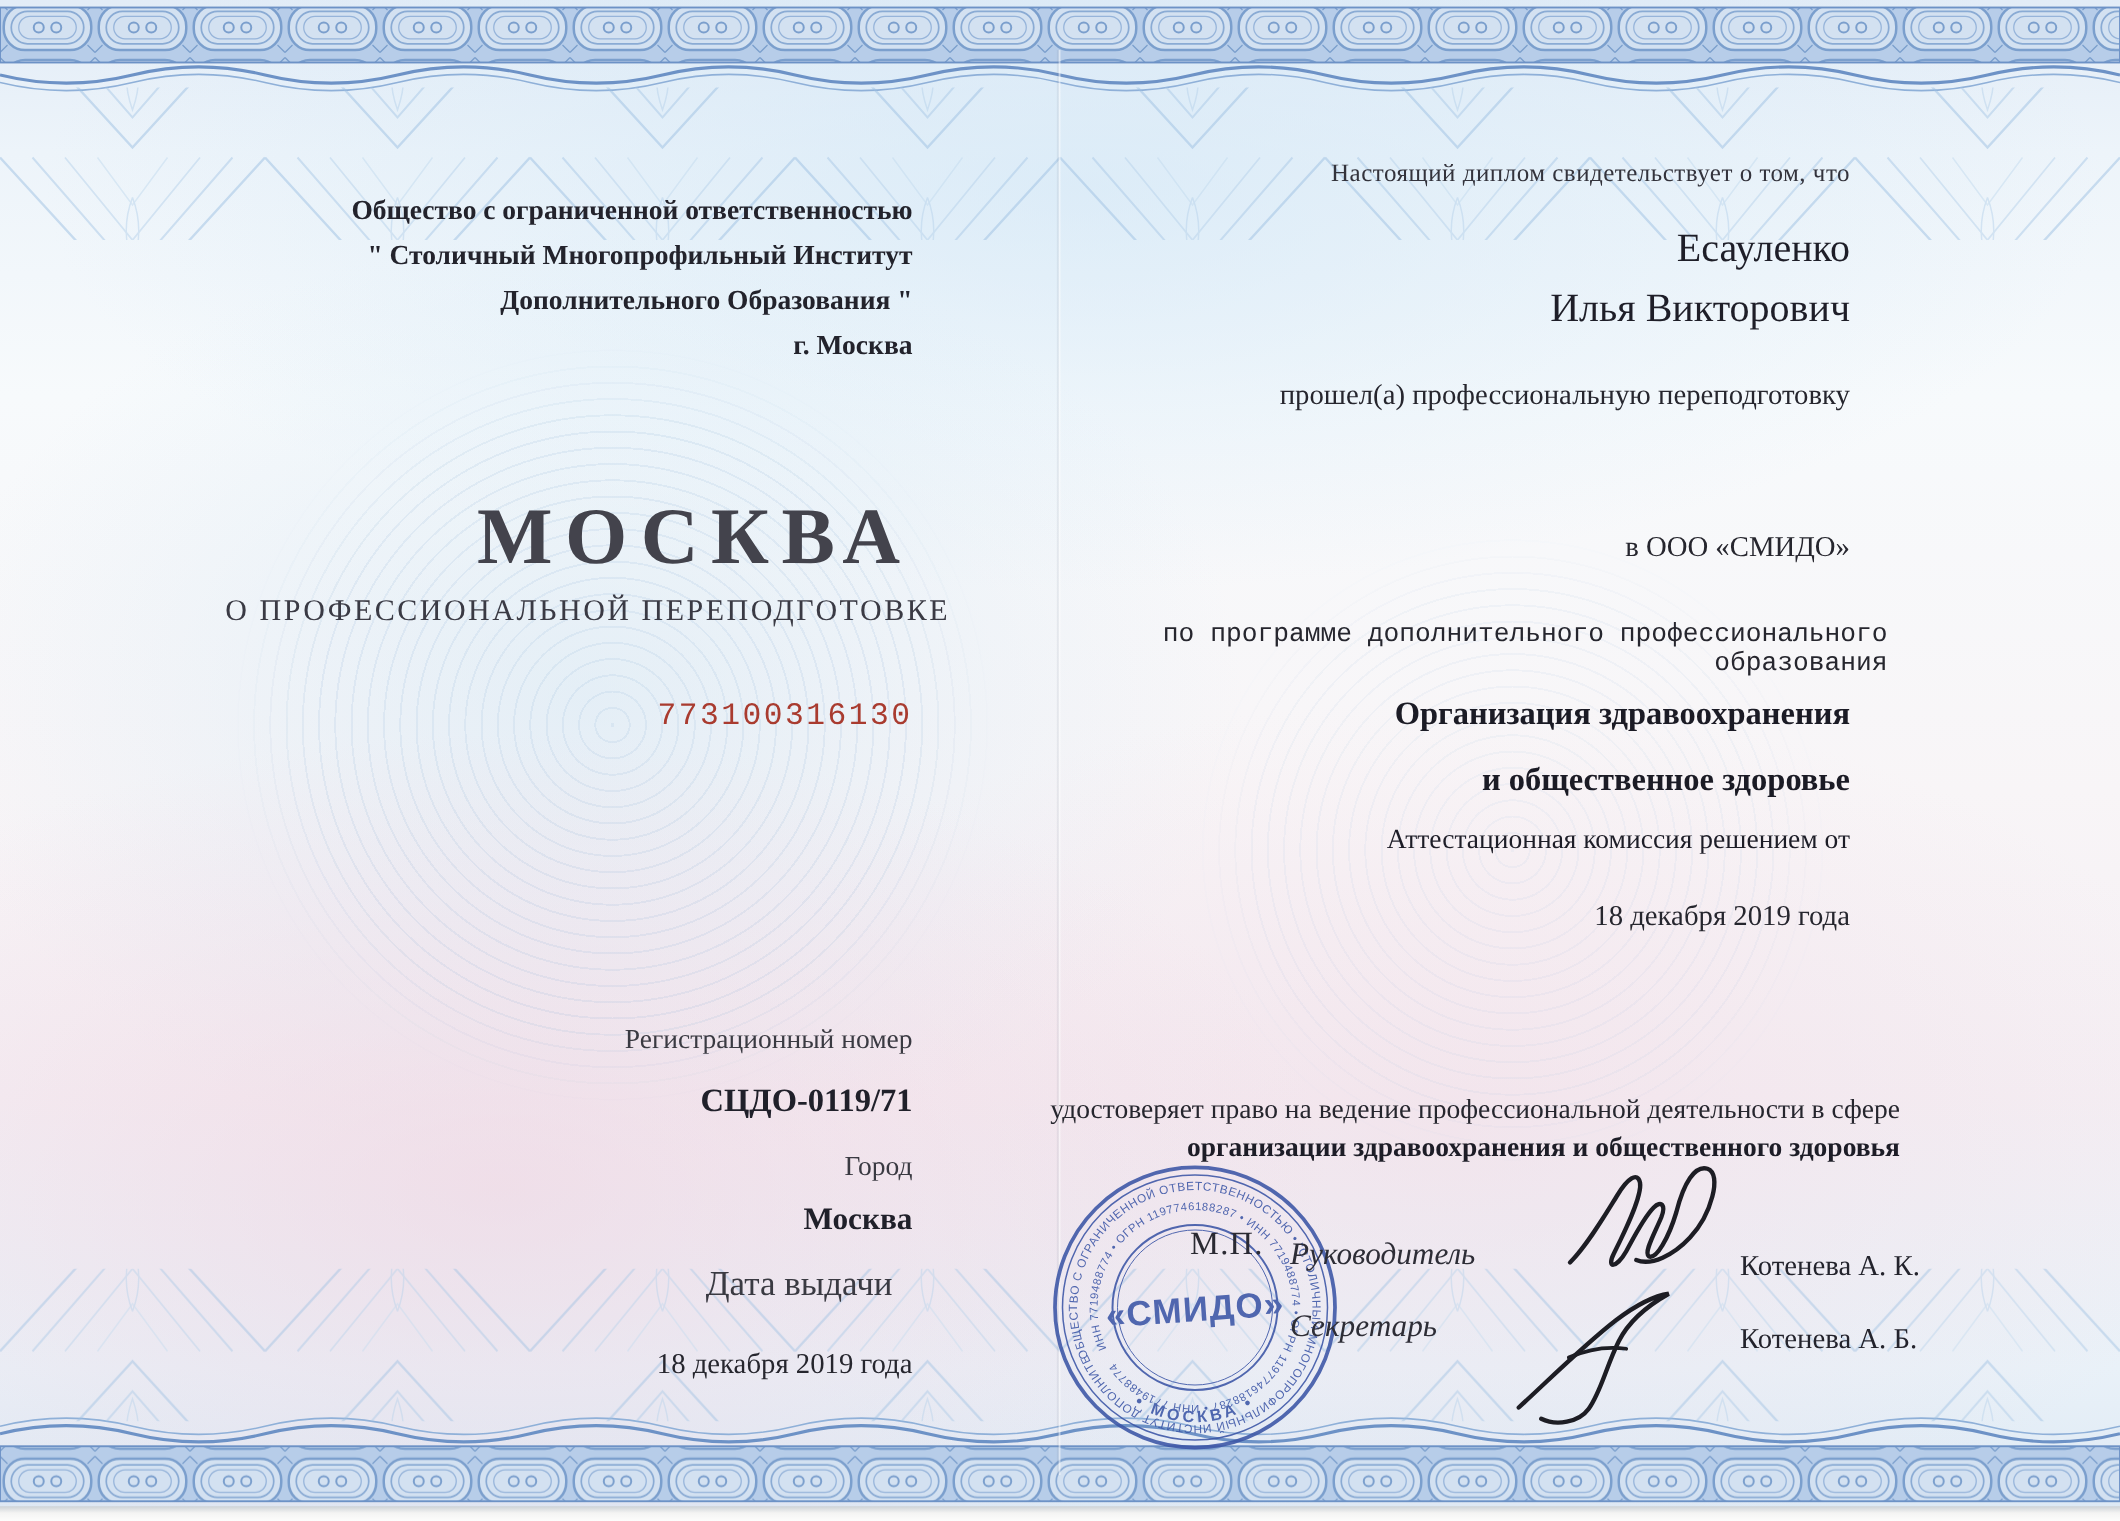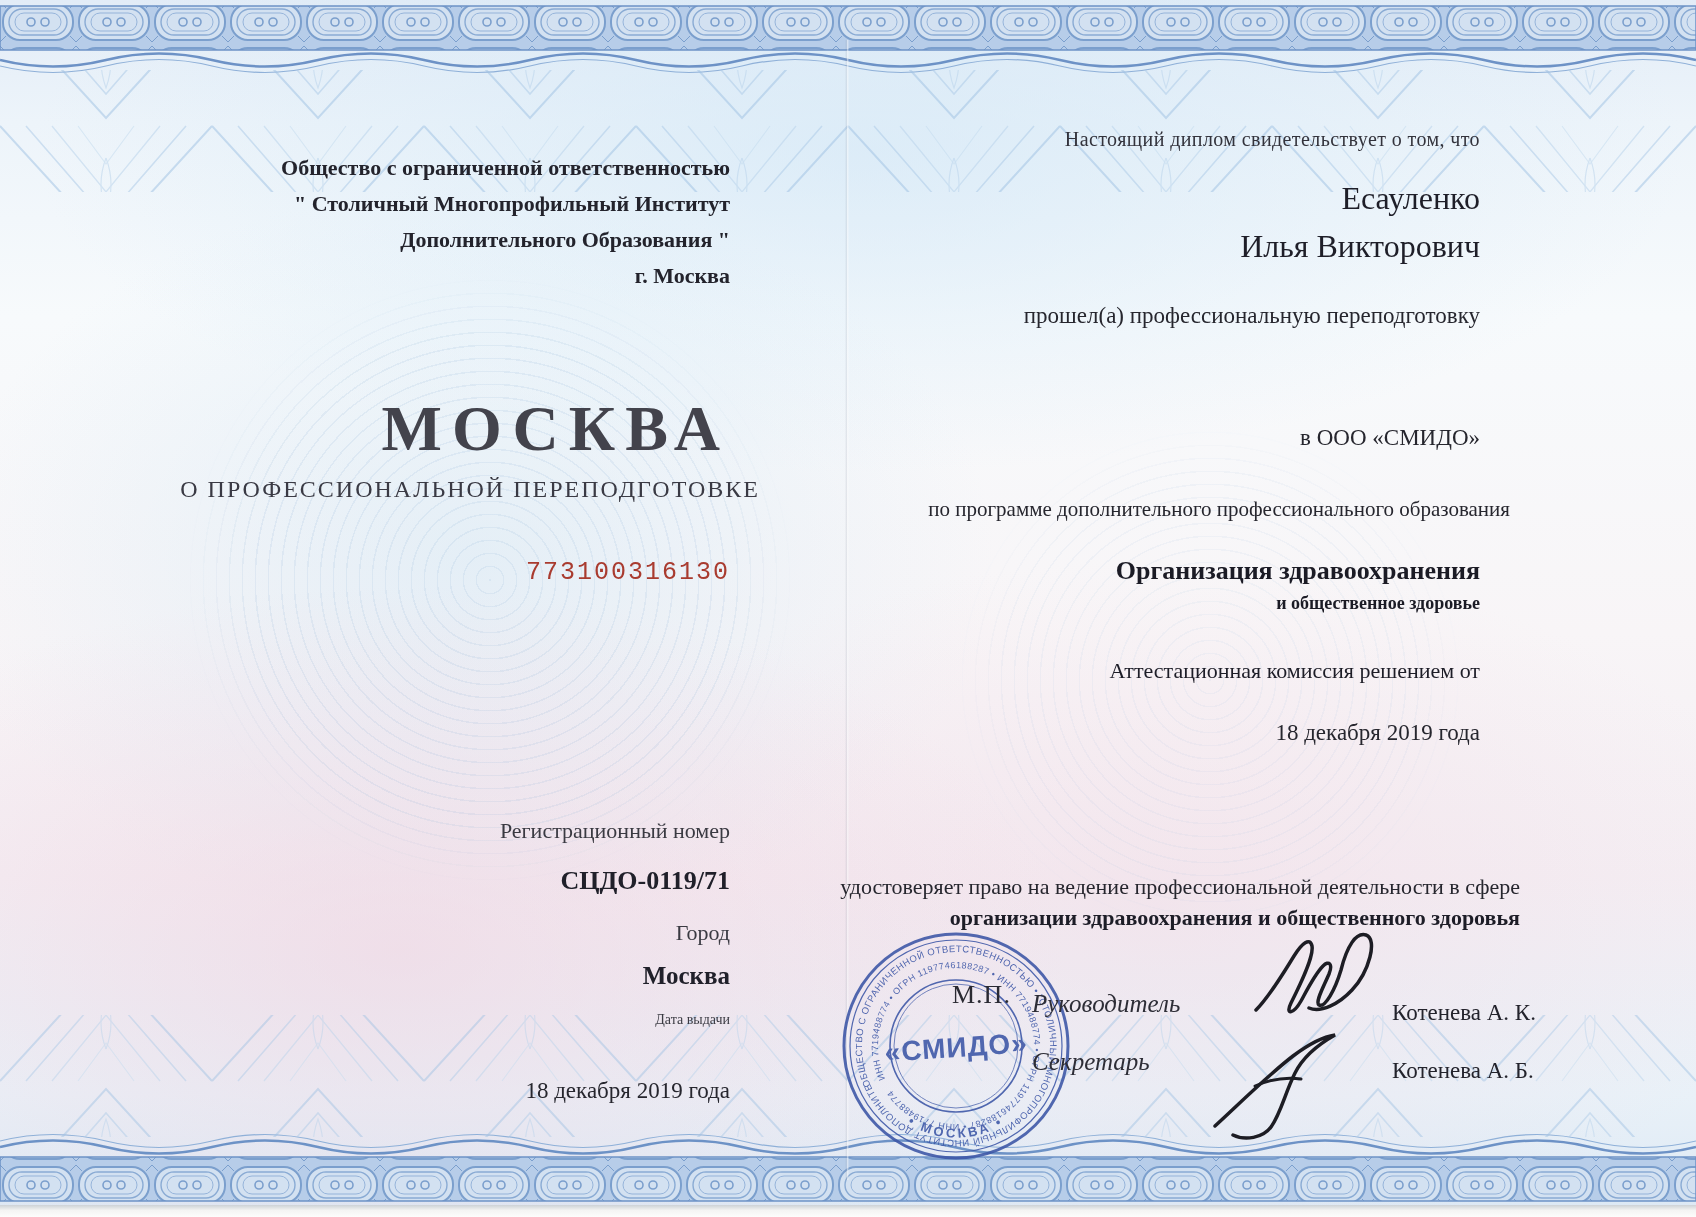--- a/index.html
+++ b/index.html
@@ -37,33 +37,33 @@
   
   .org-block   { left:110px; top:150px; width:620px; font-weight:bold; font-size:22px; line-height:36px; color:#23232c; }
   .title       { left:110px; top:392px; width:620px; font-size:64px; font-weight:bold; letter-spacing:10px; color:#43434c; }
   .subtitle    { left:80px;  top:476px; width:680px; font-size:24px; letter-spacing:2px; color:#3a3a44; }
   .blank-num   { left:110px; top:558px; width:620px; font-family:"Liberation Mono", monospace; font-size:25px; letter-spacing:2px; }
   .doc-qual    { left:110px; top:676px; width:620px; font-style:italic; font-size:30px; letter-spacing:1px; color:#45454e; }
   .reg-label   { left:110px; top:818px; width:620px; font-size:22px; color:#3a3a42; }
   .reg-num     { left:110px; top:866px; width:620px; font-size:26px; font-weight:bold; color:#20202a; }
   .city-label  { left:110px; top:920px; width:620px; font-size:22px; color:#3a3a42; }
   .city-val    { left:110px; top:962px; width:620px; font-size:25px; font-weight:bold; color:#20202a; }
-  .issue-label { left:110px; top:1012px; width:620px; font-size:14px; color:#3a3a42; }
+  .issue-label { left:94px; top:1012px; width:620px; font-size:28px; color:#3a3a42; }
   .issue-val   { left:110px; top:1078px; width:620px; font-size:23px; color:#26262e; }
 
   
   .r-intro   { left:860px; top:128px; width:620px; font-size:20px; letter-spacing:.4px; color:#33333c; }
   .r-surname { left:860px; top:180px; width:620px; font-size:32px; color:#1e1e28; }
   .r-names   { left:860px; top:228px; width:620px; font-size:32px; color:#1e1e28; }
   .r-action  { left:860px; top:303px; width:620px; font-size:23px; }
   .r-period  { left:850px; top:364px; width:640px; font-size:23px; }
   .r-org     { left:860px; top:425px; width:620px; font-size:23px; }
-  .r-prog-in { left:830px; top:497px; width:680px; font-size:21px; }
+  .r-prog-in { left:830px; top:497px; width:680px; font-size:21px;font-family:Liberation Mono, monospace; }
   .r-prog1   { left:860px; top:556px; width:620px; font-size:26px; font-weight:bold; color:#1b1b25; }
-  .r-prog2   { left:860px; top:593px; width:620px; font-size:18px; font-weight:bold; color:#1b1b25; }
+  .r-prog2   { left:860px; top:609px; width:620px; font-size:26px; font-weight:bold; color:#1b1b25; }
   .r-comm    { left:860px; top:658px; width:620px; font-size:22px; font-weight:normal; color:#1d1d27; }
   .r-comm-dt { left:860px; top:720px; width:620px; font-size:23px; }
   .r-right1  { left:820px; top:874px; width:700px; font-size:22px; }
   .r-right2  { left:820px; top:905px; width:700px; font-size:22px; font-weight:bold; color:#1d1d27; }
 
   .seal-mark { left:952px; top:980px; font-size:26px; letter-spacing:1px; color:#2a2a32; }
   .role      { font-style:italic; font-size:25px; color:#2d2d36; }
   .role-1    { left:1032px; top:990px;  width:230px; }
   .role-2    { left:1032px; top:1048px; width:230px; }
   .sig-name  { font-size:23px; color:#23232c; }

